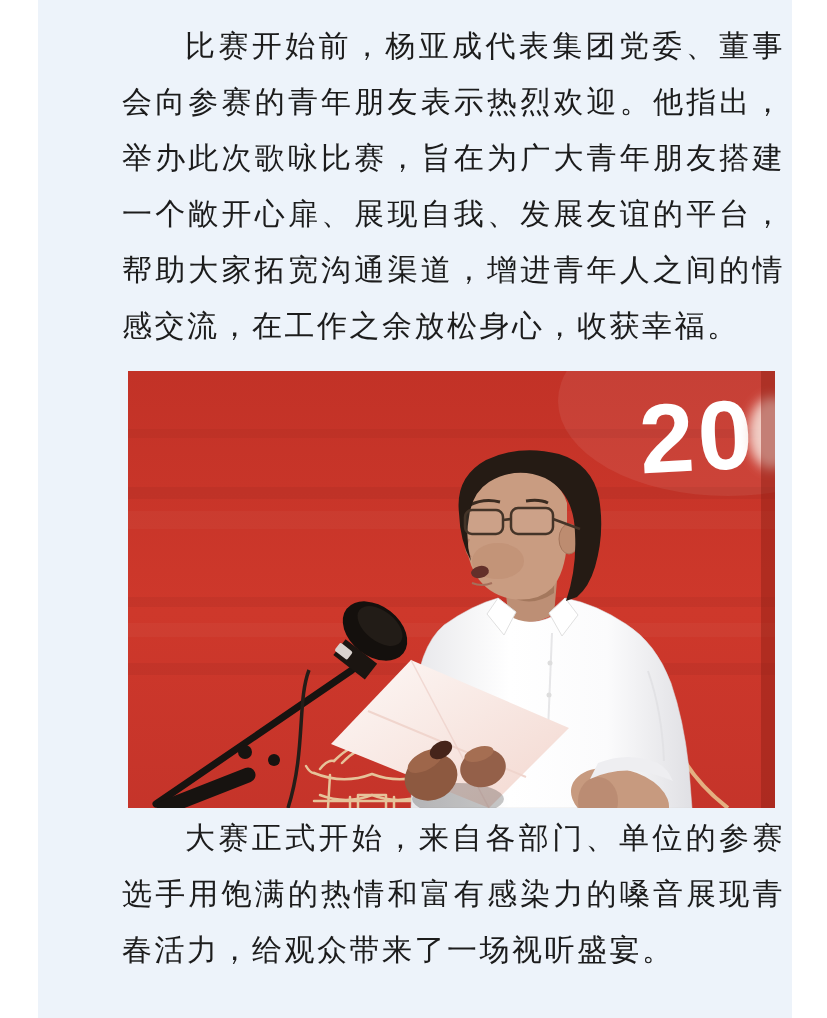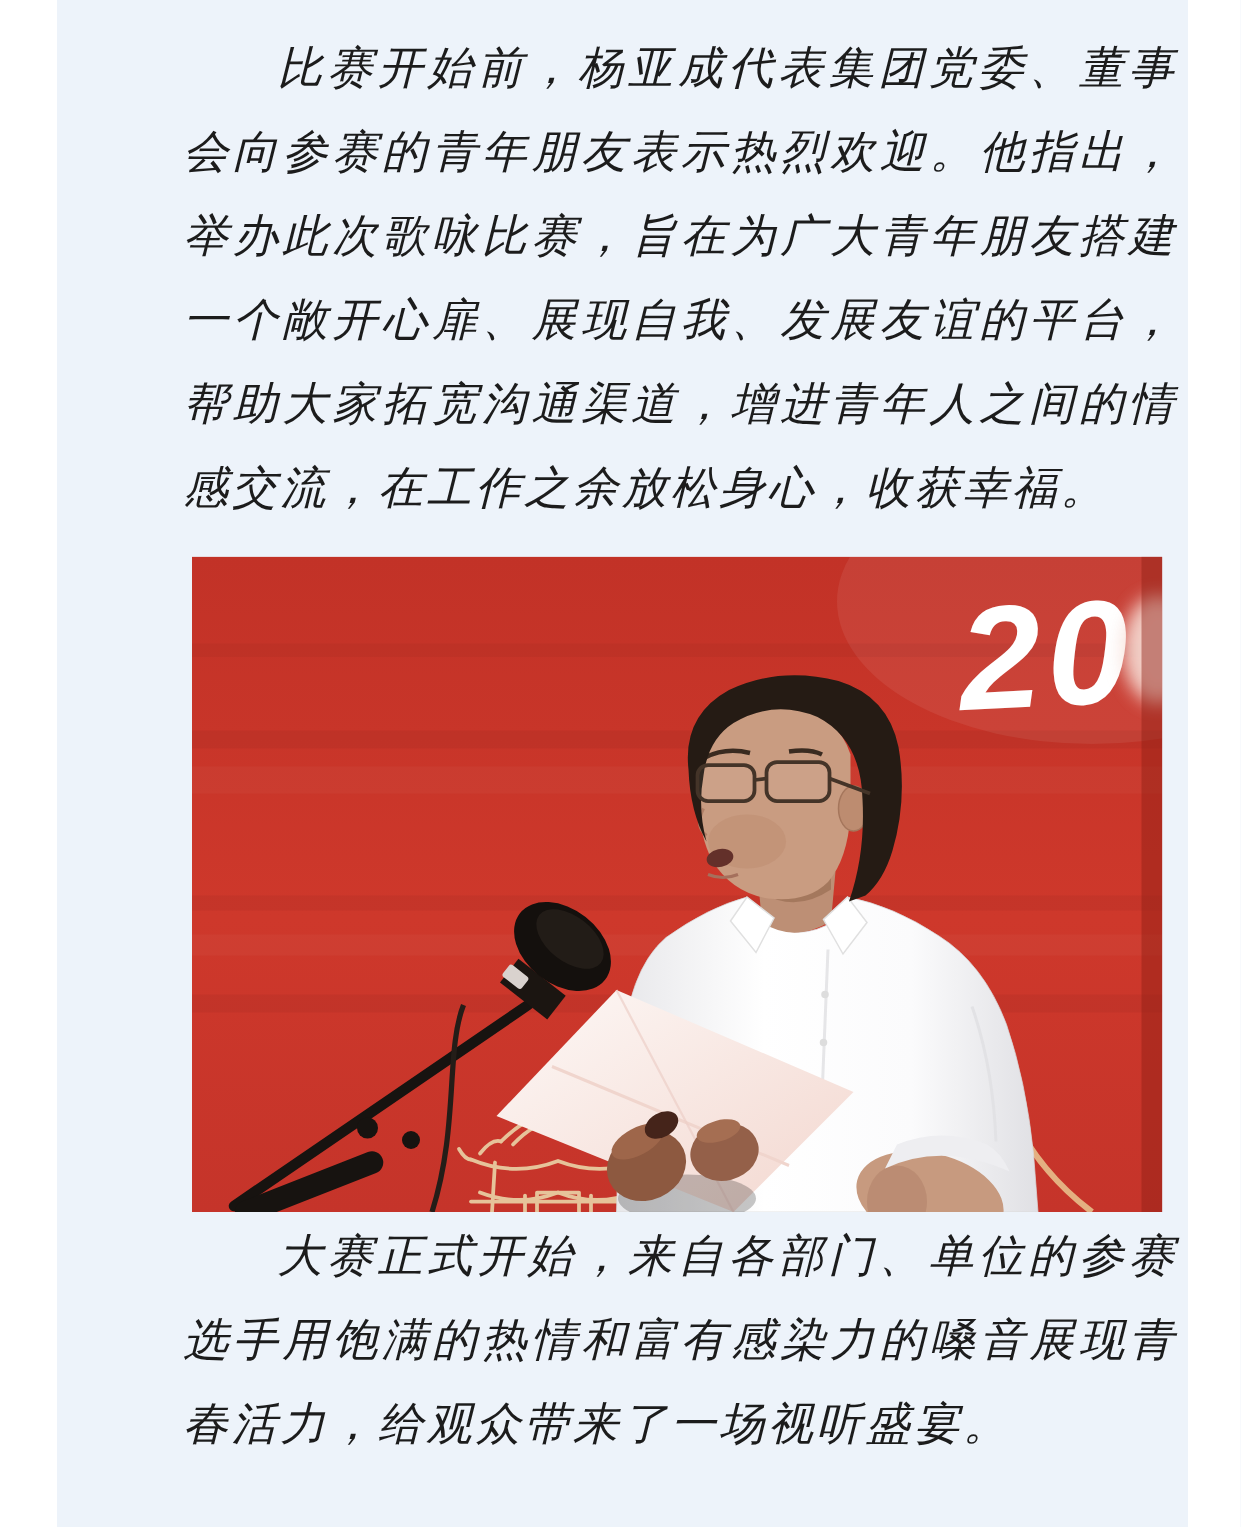--- a/index.html
+++ b/index.html
@@ -12,21 +12,20 @@
   .page {
     position: relative;
     width: 827px; height: 1018px;
     background: #ffffff;
   }
   .content-bg {
     position: absolute;
     left: 38px; top: 0;
     width: 754px; height: 1018px;
     background: #edf3fa;
-    font-style: italic;
   }
   .para {
     position: absolute;
     left: 84px;
     width: 663px;
     margin: 0;
     font-size: 30px;
     line-height: 56px;
     letter-spacing: 2.5px;
     color: #1c1c1c;

